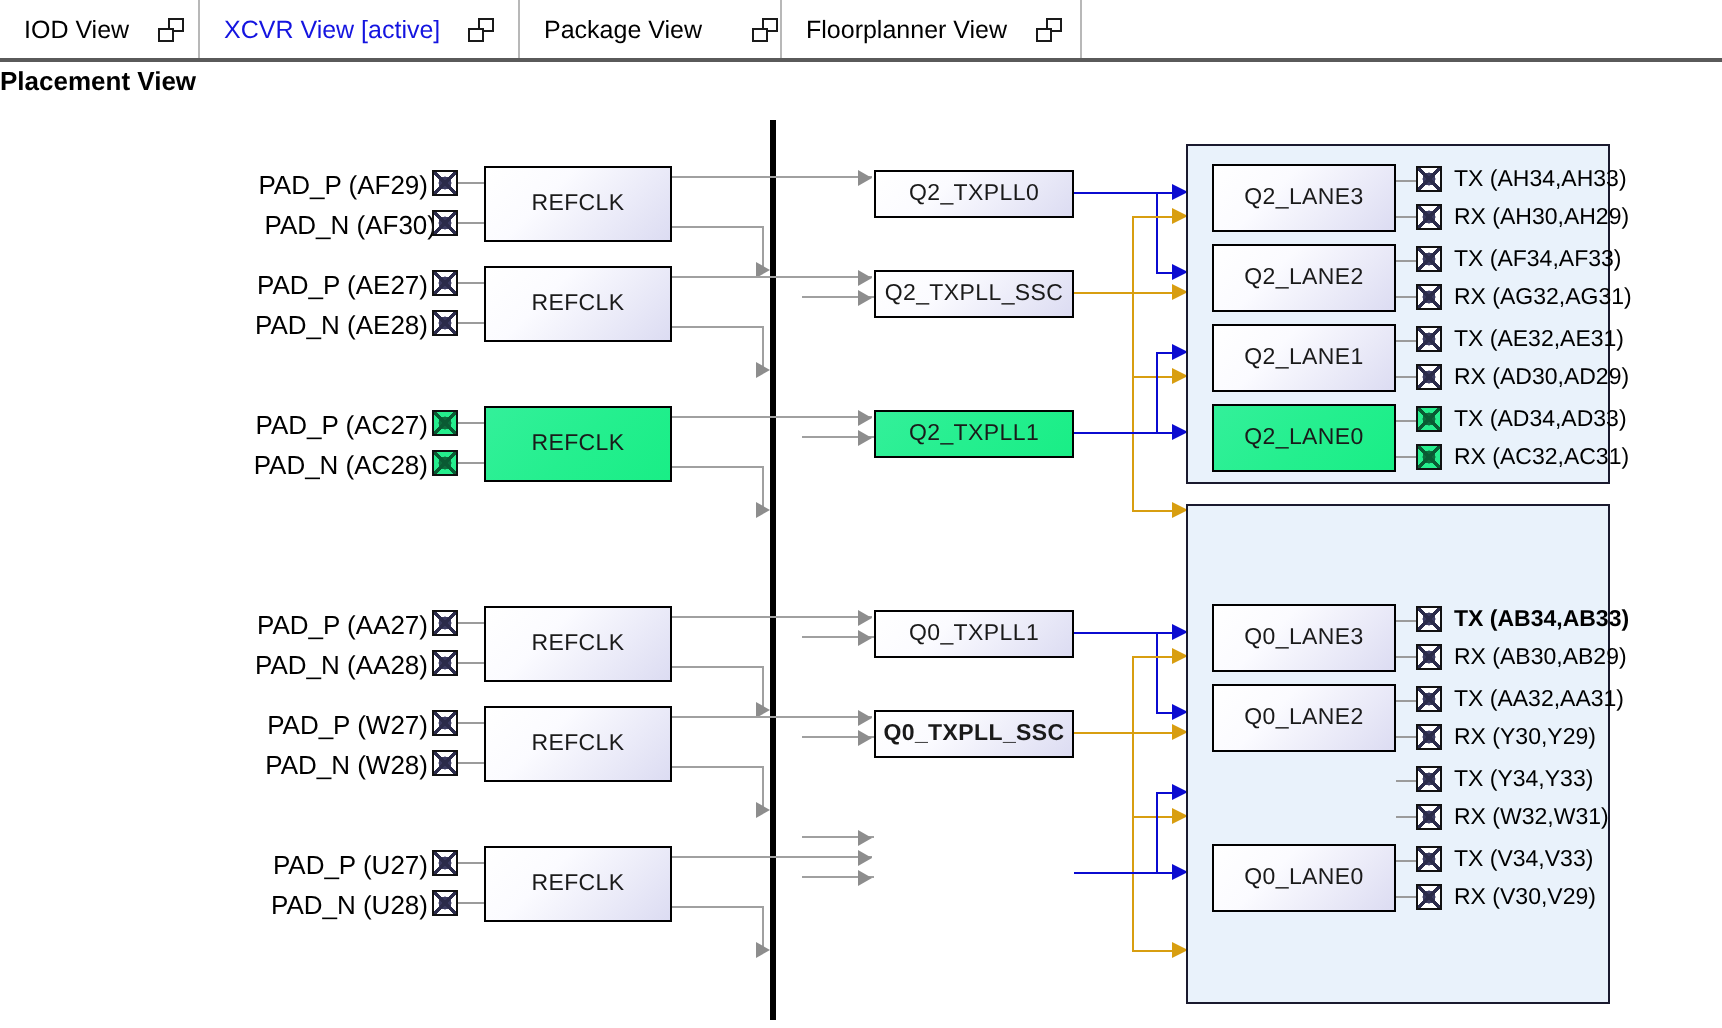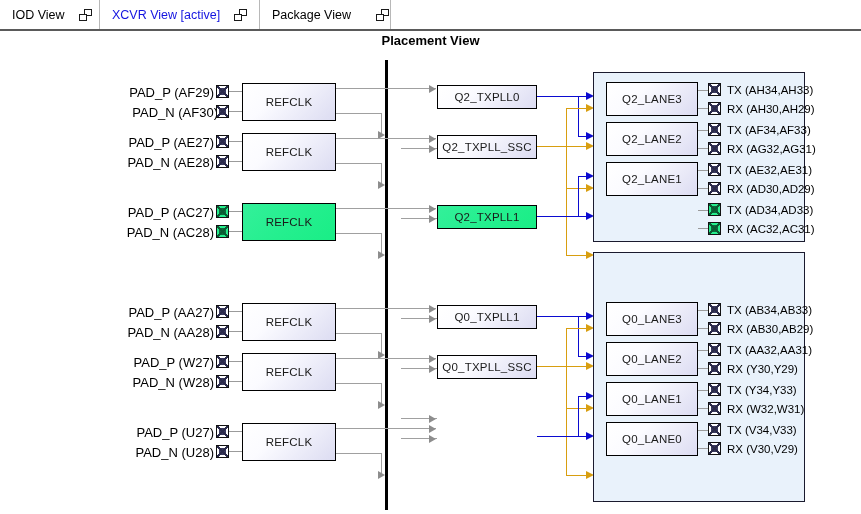--- a/index.html
+++ b/index.html
@@ -30,21 +30,21 @@
   .undock-icon { width: 13px; height: 12px; position: relative; flex: none; }
   .undock-icon i {
     position: absolute; display: block; border: 1.6px solid #1a1a1a; background: #fff;
   }
   .undock-icon i.back { right: 0; top: 0; width: 8px; height: 7px; }
   .undock-icon i.front { left: 0; bottom: 0; width: 8px; height: 7px; }
 
   
   .view-title {
     position: absolute; left: 0; top: 33px; width: 861px;
-    text-align: center; font-size: 13px; font-weight: bold; color: #000;
+    font-size: 13px; font-weight: bold; color: #000;
   }
 
   
   .canvas { position: absolute; left: 0; top: 52px; width: 861px; height: 462px; background: #fff; }
 
   .divider {
     position: absolute; width: 3px; background: #000;
   }
 
   
@@ -129,20 +129,27 @@
     </div>
     <div class="tab active" style="left:100px;width:160px;">
       <span class="tab-label">XCVR View [active]</span>
       <span class="undock-icon">
           <i class="back"></i>
           <i class="front"></i>
         </span>
     </div>
     <div class="tab" style="left:260px;width:131px;gap:25px;">
       <span class="tab-label">Package View</span>
+      <span class="undock-icon">
+          <i class="back"></i>
+          <i class="front"></i>
+        </span>
+    </div>
+    <div class="tab" style="left:391px;width:150px;">
+      <span class="tab-label">Floorplanner View</span>
       <span class="undock-icon">
           <i class="back"></i>
           <i class="front"></i>
         </span>
     </div>
   </div>
 
   <div class="view-title">Placement View</div>
 
   <div class="canvas">
@@ -237,21 +244,21 @@
     <div class="arrow gray" style="left:429px; top:312.5px;"></div>
     <div class="w h" style="left:401px; top:366px; width:36px;"></div>
     <div class="arrow gray" style="left:429px; top:362.5px;"></div>
     <div class="w h" style="left:401px; top:386px; width:36px;"></div>
     <div class="arrow gray" style="left:429px; top:382.5px;"></div>
 
     <div class="blk" style="left:437px; top:33px; width:100px; height:24px;">Q2_TXPLL0</div>
     <div class="blk" style="left:437px; top:83px; width:100px; height:24px;">Q2_TXPLL_SSC</div>
     <div class="blk sel" style="left:437px; top:153px; width:100px; height:24px;">Q2_TXPLL1</div>
     <div class="blk" style="left:437px; top:253px; width:100px; height:24px;">Q0_TXPLL1</div>
-    <div class="blk" style="left:437px; top:303px; width:100px; height:24px;">Q0_TXPLL_SSC</div>
+    <div class="blk" style="left:437px; top:303px; width:100px; height:24px;font-weight:bold;">Q0_TXPLL_SSC</div>
 
     <div class="w h blue" style="left:537px; top:44px; width:50px;"></div>
     <div class="w v blue" style="left:578px; top:44px; height:41px;"></div>
     <div class="w h blue" style="left:578px; top:84px; width:11px;"></div>
     <div class="arrow blue" style="left:586px; top:39.5px;"></div>
     <div class="arrow blue" style="left:586px; top:79.5px;"></div>
 
     <div class="w h orange" style="left:537px; top:94px; width:52px;"></div>
     <div class="w v orange" style="left:566px; top:56px; height:148px;"></div>
     <div class="w h orange" style="left:566px; top:56px; width:23px;"></div>
@@ -321,59 +328,59 @@
     <div class="stub" style="left:698px; top:136px; width:10px;"></div>
     <div class="pin-row" style="left:708px; top:111px;">
       <span class="padicon" style="position:relative;left:0;top:0;"></span>
       <span class="pin-label">TX (AE32,AE31)</span>
     </div>
     <div class="pin-row" style="left:708px; top:130px;">
       <span class="padicon" style="position:relative;left:0;top:0;"></span>
       <span class="pin-label">RX (AD30,AD29)</span>
     </div>
 
+    <div class="blk sel" style="left:606px; top:150px; width:92px; height:34px;">Q2_LANE0</div>
     <div class="stub" style="left:698px; top:158px; width:10px;"></div>
     <div class="stub" style="left:698px; top:176px; width:10px;"></div>
     <div class="pin-row" style="left:708px; top:151px;">
       <span class="padicon sel" style="position:relative;left:0;top:0;"></span>
       <span class="pin-label">TX (AD34,AD33)</span>
     </div>
     <div class="pin-row" style="left:708px; top:170px;">
       <span class="padicon sel" style="position:relative;left:0;top:0;"></span>
       <span class="pin-label">RX (AC32,AC31)</span>
     </div>
 
     <div class="quad" style="left:593px; top:200px; width:212px; height:250px;"></div>
 
 
     <div class="blk" style="left:606px; top:250px; width:92px; height:34px;">Q0_LANE3</div>
     <div class="stub" style="left:698px; top:258px; width:10px;"></div>
     <div class="stub" style="left:698px; top:276px; width:10px;"></div>
-    <div class="pin-row" style="left:708px; top:251px;">
+    <div class="pin-row" style="left:708px; top:251px;font-weight:bold;">
       <span class="padicon" style="position:relative;left:0;top:0;"></span>
       <span class="pin-label">TX (AB34,AB33)</span>
     </div>
     <div class="pin-row" style="left:708px; top:270px;">
       <span class="padicon" style="position:relative;left:0;top:0;"></span>
       <span class="pin-label">RX (AB30,AB29)</span>
     </div>
 
     <div class="blk" style="left:606px; top:290px; width:92px; height:34px;">Q0_LANE2</div>
     <div class="stub" style="left:698px; top:298px; width:10px;"></div>
     <div class="stub" style="left:698px; top:316px; width:10px;"></div>
     <div class="pin-row" style="left:708px; top:291px;">
       <span class="padicon" style="position:relative;left:0;top:0;"></span>
       <span class="pin-label">TX (AA32,AA31)</span>
     </div>
     <div class="pin-row" style="left:708px; top:310px;">
       <span class="padicon" style="position:relative;left:0;top:0;"></span>
       <span class="pin-label">RX (Y30,Y29)</span>
     </div>
 
-    <div class="blk" style="left:606px; top:330px; width:92px; height:34px;">Q0_LANE1</div>
     <div class="stub" style="left:698px; top:338px; width:10px;"></div>
     <div class="stub" style="left:698px; top:356px; width:10px;"></div>
     <div class="pin-row" style="left:708px; top:331px;">
       <span class="padicon" style="position:relative;left:0;top:0;"></span>
       <span class="pin-label">TX (Y34,Y33)</span>
     </div>
     <div class="pin-row" style="left:708px; top:350px;">
       <span class="padicon" style="position:relative;left:0;top:0;"></span>
       <span class="pin-label">RX (W32,W31)</span>
     </div>

